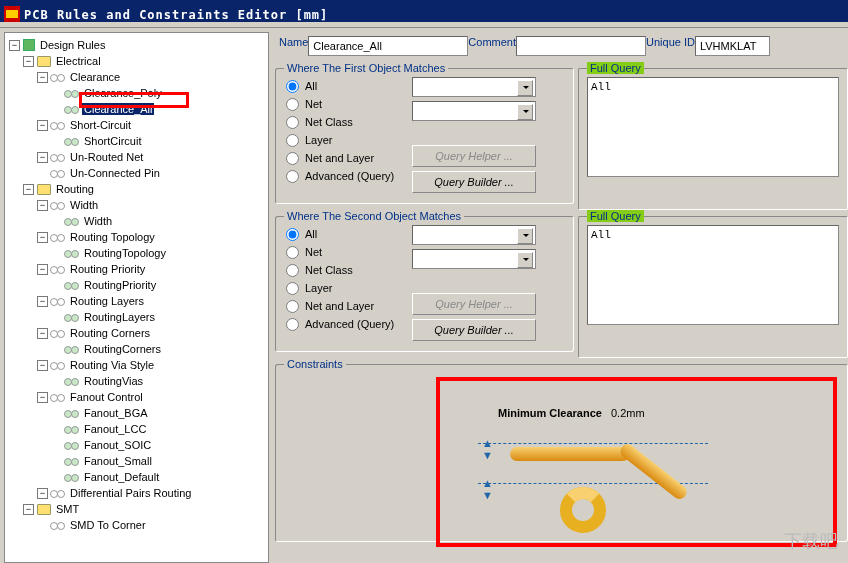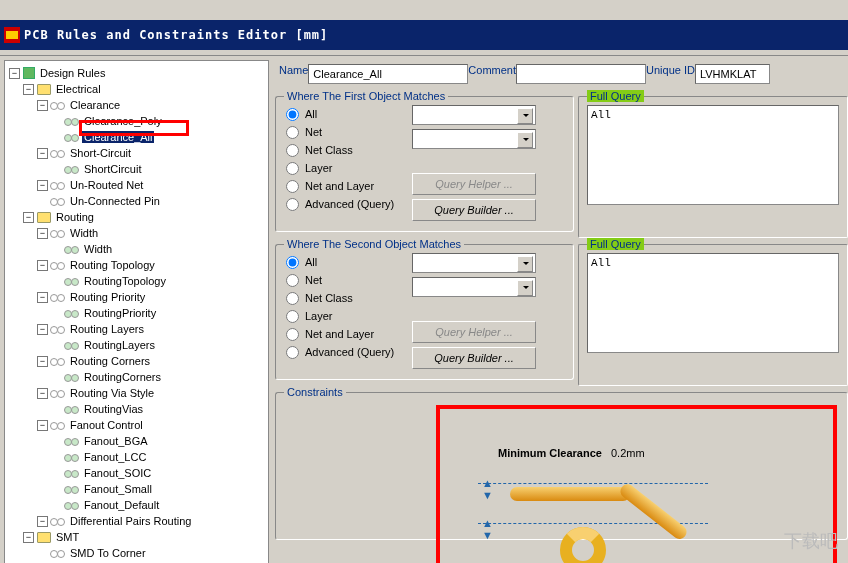--- a/index.html
+++ b/index.html
@@ -1,17 +1,17 @@
 <!DOCTYPE html>
 <html><head>
 <meta charset="utf-8">
 <style>
 * { box-sizing: border-box; margin: 0; padding: 0; font-family: Tahoma, sans-serif; font-size: 11px; }
 body { background: #d4d0c8; width: 848px; height: 563px; overflow: hidden; }
-.titlebar { background: #0a246a; height: 30px; display: flex; align-items: center; padding-left: 4px; margin-top: 20px; }
+.titlebar { background: #0a246a; height: 22px; display: flex; align-items: flex-end; padding-left: 4px; }
 .titlebar .icon-slot { width: 16px; height: 16px; background: #cc0000; margin-right: 4px; position: relative; }
 .titlebar .icon-slot::after { content: ""; position: absolute; width: 12px; height: 8px; background: #ffcc00; left: 2px; top: 4px; }
 .title-text { color: #fff; font-weight: bold; font-family: "SimSun", monospace; font-size: 12px; letter-spacing: 1px; }
 .menubar { height: 6px; background: #d4d0c8; border-bottom: 1px solid #888; }
 .main { display: flex; height: calc(563px - 28px); }
 .tree-panel { width: 265px; background: #fff; border: 1px solid #888; margin: 4px 2px 0 4px; padding: 4px 0 4px 4px; overflow: hidden; position: relative; }
 .tree ul { list-style: none; padding-left: 14px; }
 .tree > ul { padding-left: 0; }
 .tree-item { display: flex; align-items: center; height: 16px; white-space: nowrap; cursor: default; }
 .toggle { width: 11px; height: 11px; border: 1px solid #777; background: #fff; color: #000; font-size: 9px; line-height: 9px; text-align: center; margin-right: 3px; flex-shrink: 0; }
@@ -421,24 +421,24 @@
             </div>
           </div>
         </div>
       </div>
       <div class="fullquery">
         <div class="legend">Full Query</div>
         <div class="fq-body">All</div>
       </div>
     </div>
 
-    <div class="fieldset" style="height:148px">
+    <div class="fieldset" style="height:178px">
       <div class="legend">Constraints</div>
       <div class="constraints-inner">
-        <div style="margin-top:20px;margin-left:28px">
+        <div style="margin-top:8px;margin-left:28px">
           <span class="mc-label">Minimum Clearance</span>
           <span style="margin-left:6px">0.2mm</span>
         </div>
         <div class="diagram">
           <div class="dashed" style="top:18px"></div>
           <div class="dashed" style="top:58px"></div>
           <div class="arrow-v" style="top:12px">▲<br>▼</div>
           <div class="arrow-v" style="top:52px">▲<br>▼</div>
           <div class="trace-h"></div>
           <div class="trace-d"></div>

